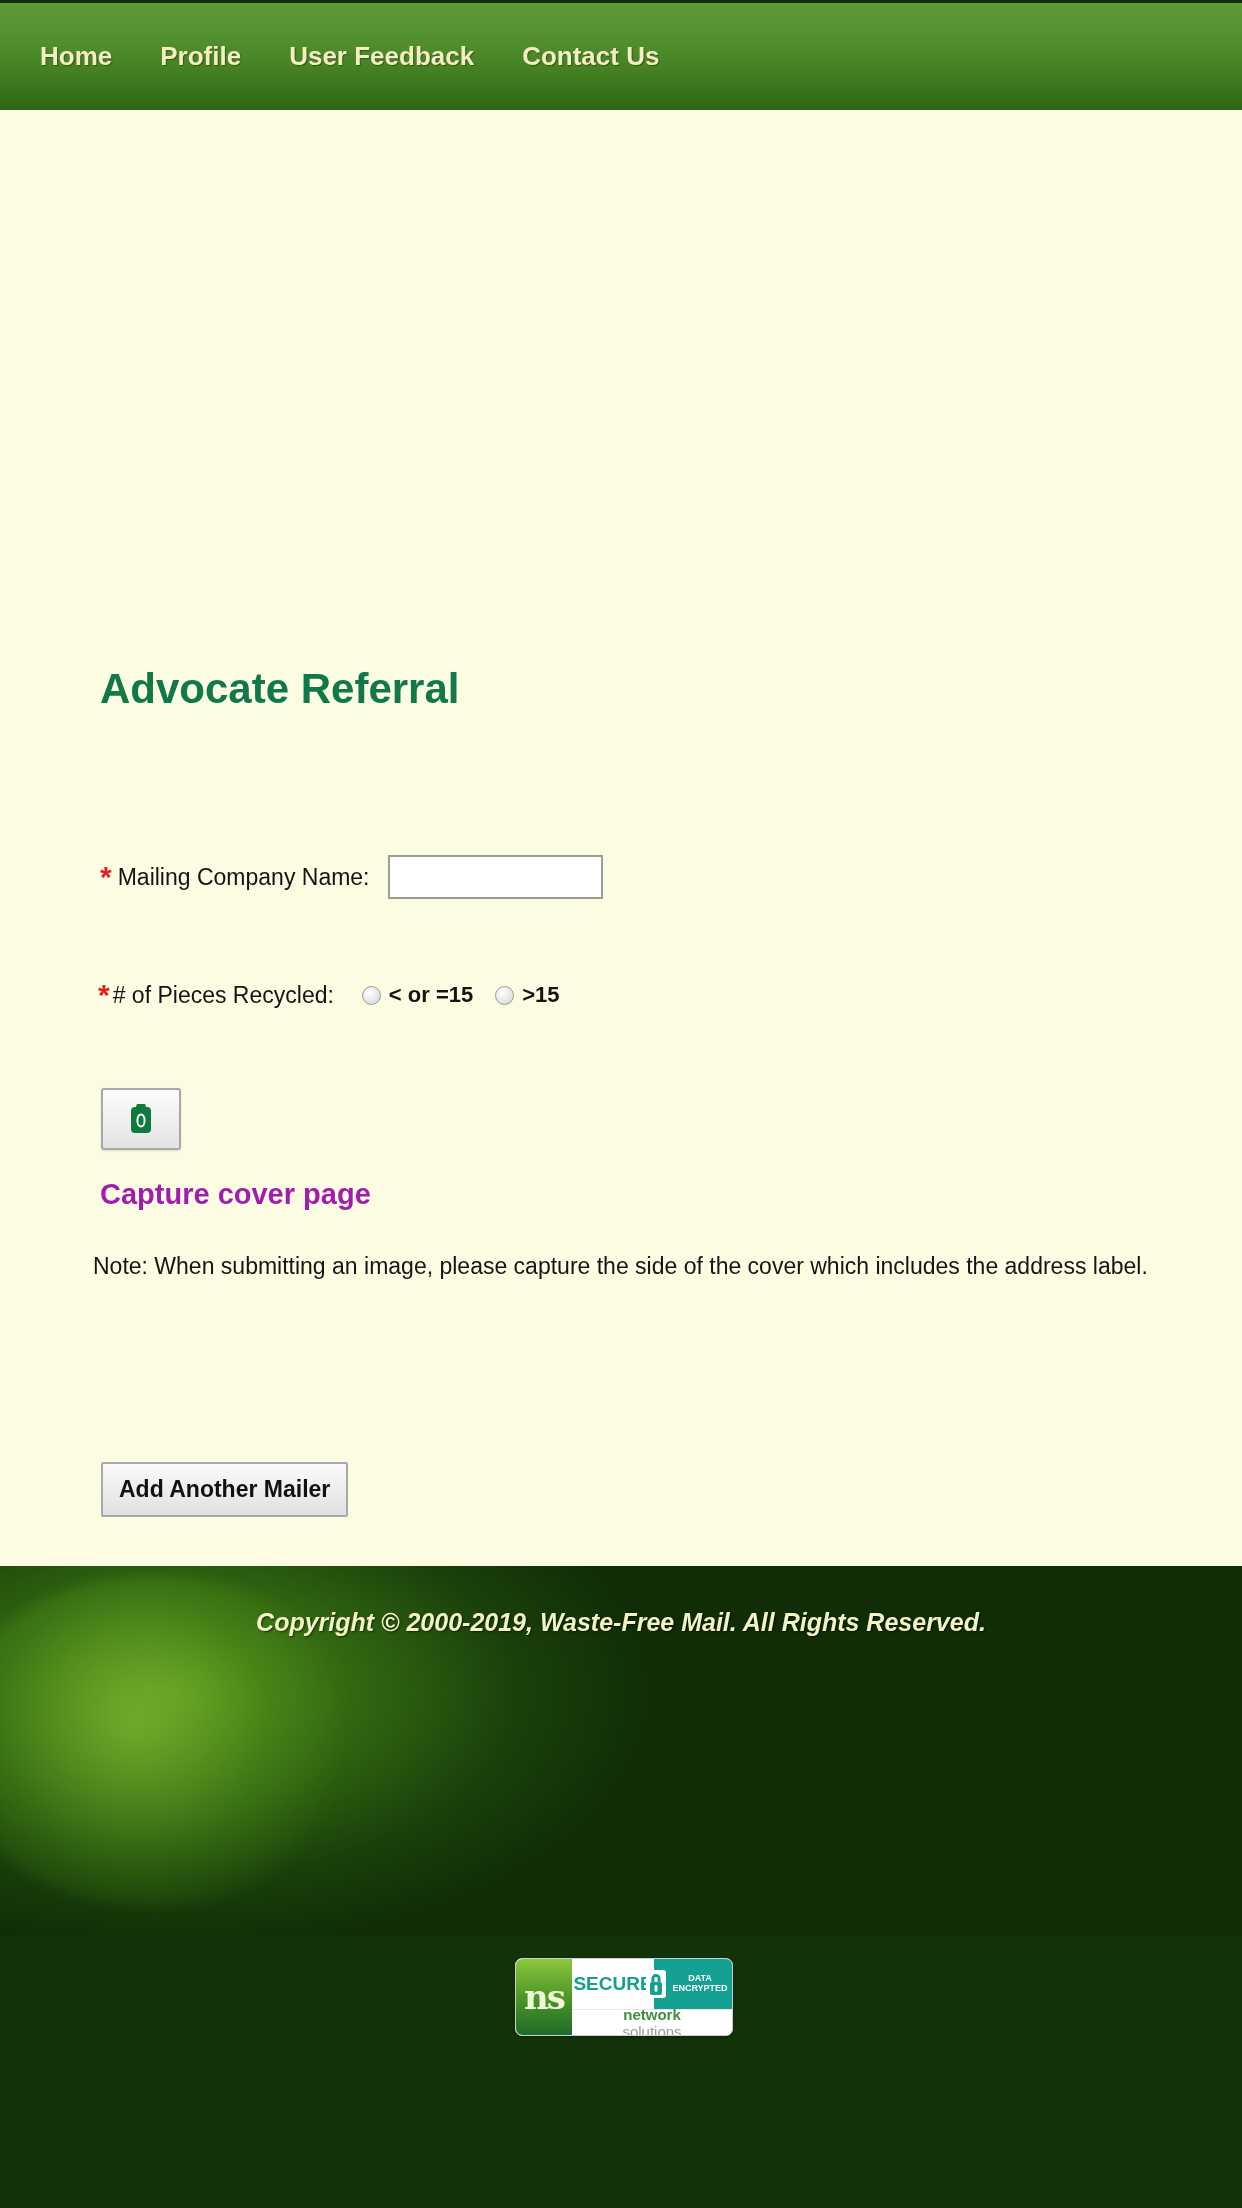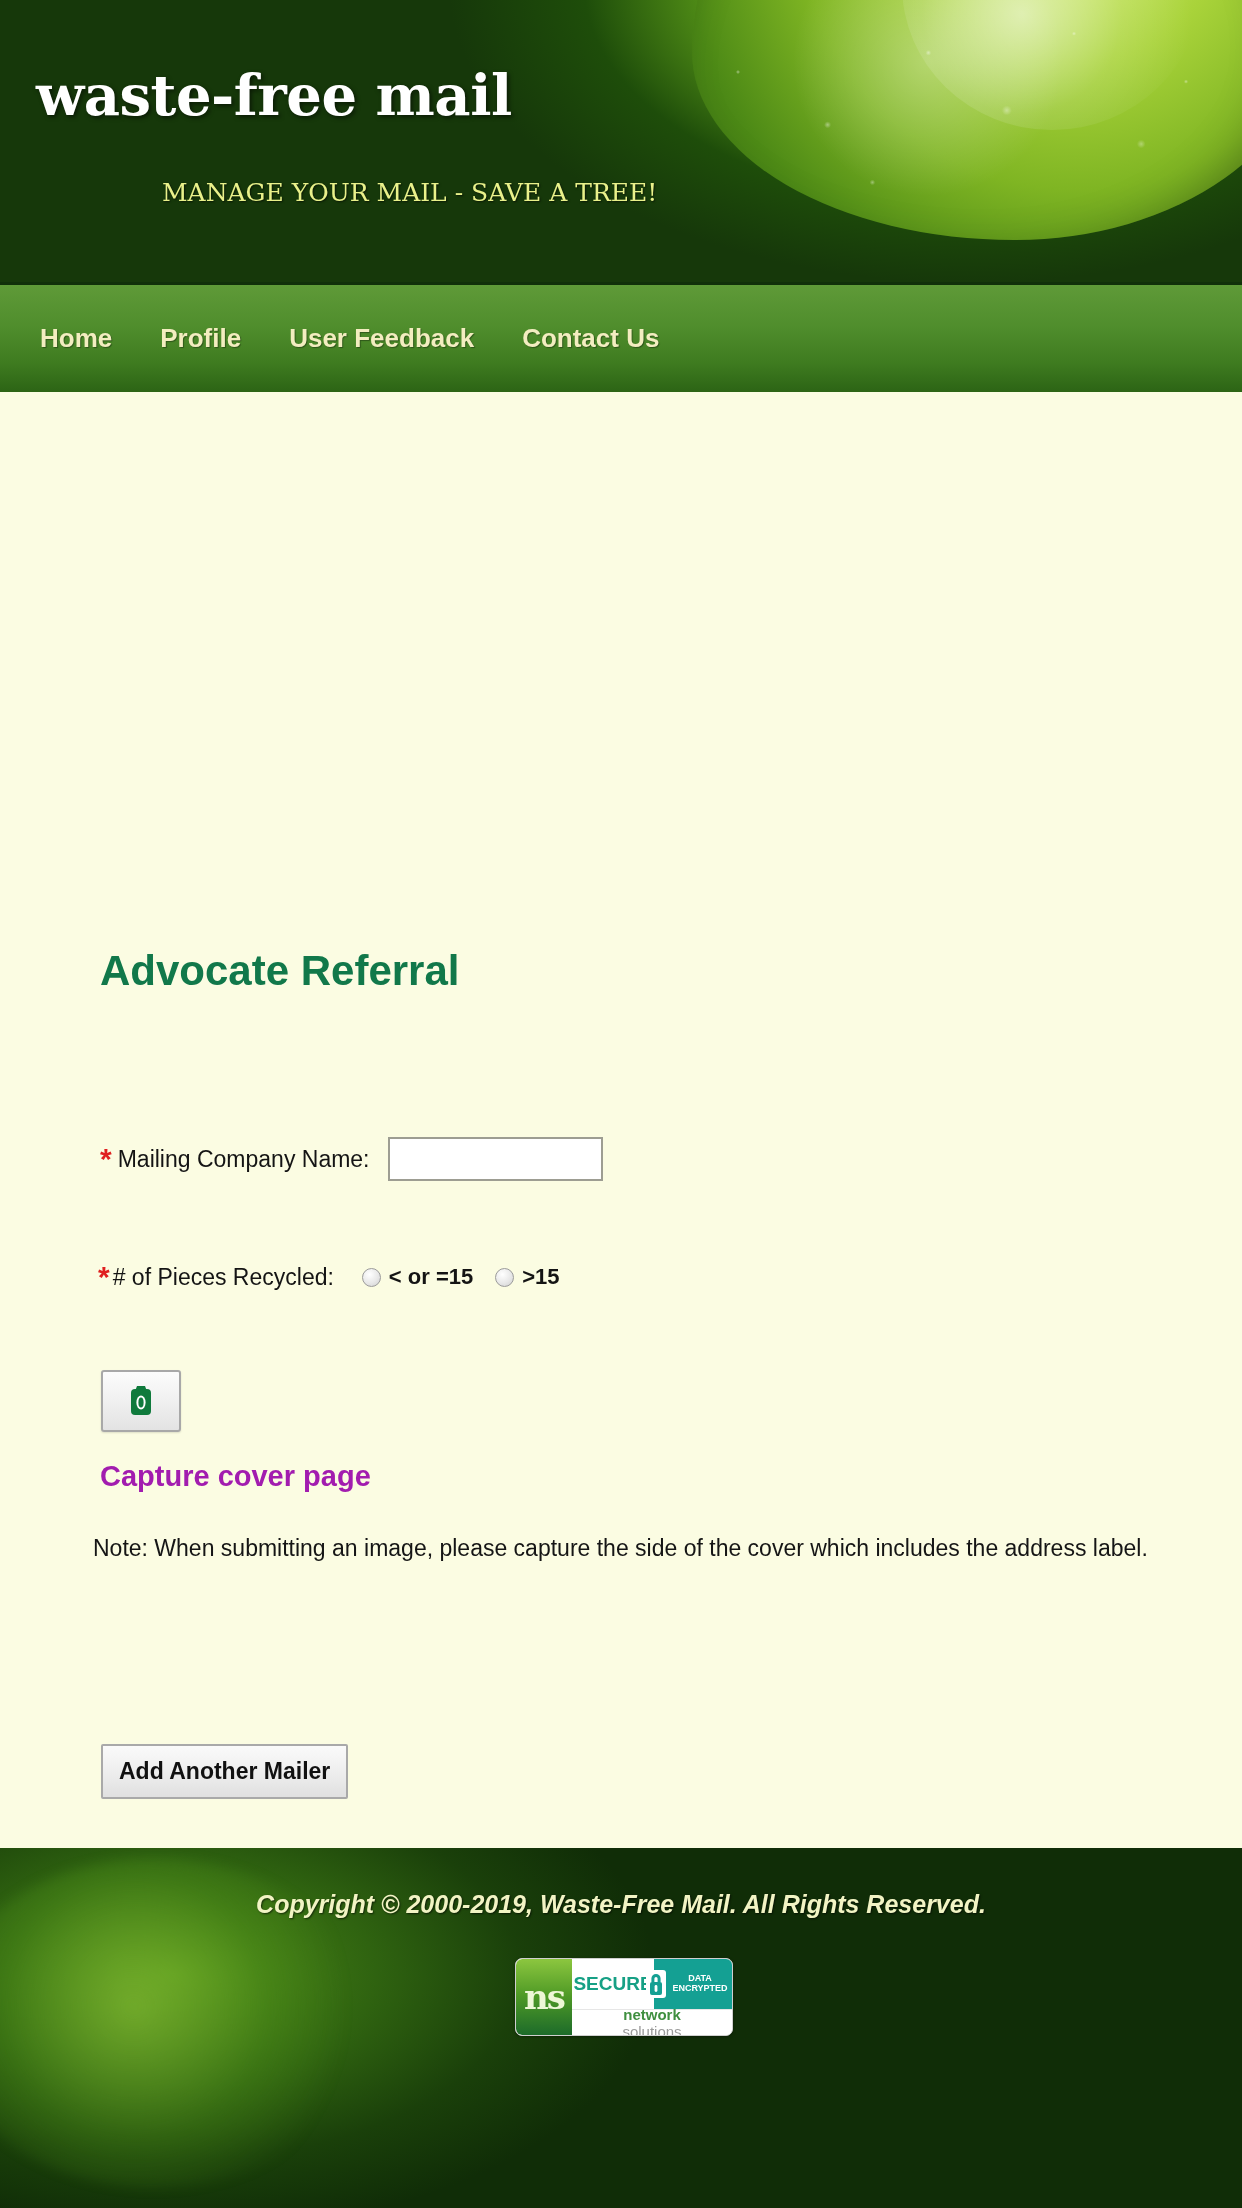--- a/index.html
+++ b/index.html
@@ -351,27 +351,20 @@
     flex-direction: column;
   }
   .seal-net { font-size: 15px; font-weight: bold; color: #3f8f3f; }
   .seal-sol { font-size: 15px; color: #9a9a9a; }
 </style>
 </head>
 <body>
 
 <div id="page">
 
-  <div class="header">
-    <div class="header-leaf"></div>
-    <div class="header-leaf-shine"></div>
-    <div class="header-leaf-drops"></div>
-    <div class="site-title">waste-free mail</div>
-    <div class="site-tagline">MANAGE YOUR MAIL - SAVE A TREE!</div>
-  </div>
 
   <div class="nav">
     <div class="nav-item">Home</div>
     <div class="nav-item">Profile</div>
     <div class="nav-item">User Feedback</div>
     <div class="nav-item">Contact Us</div>
   </div>
 
   <div class="content">
 

